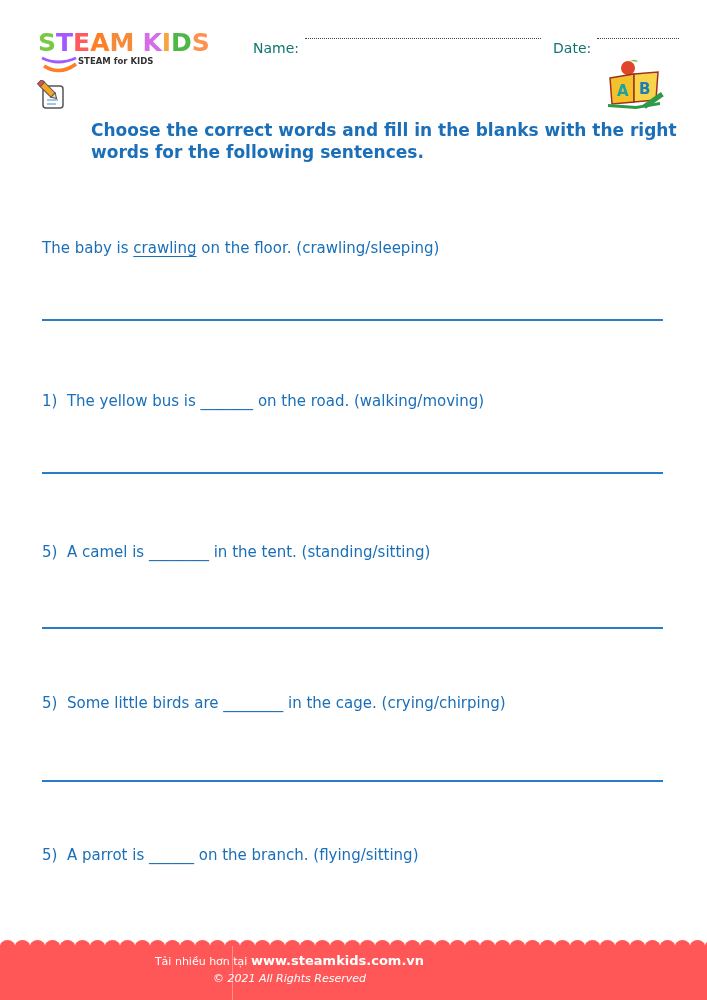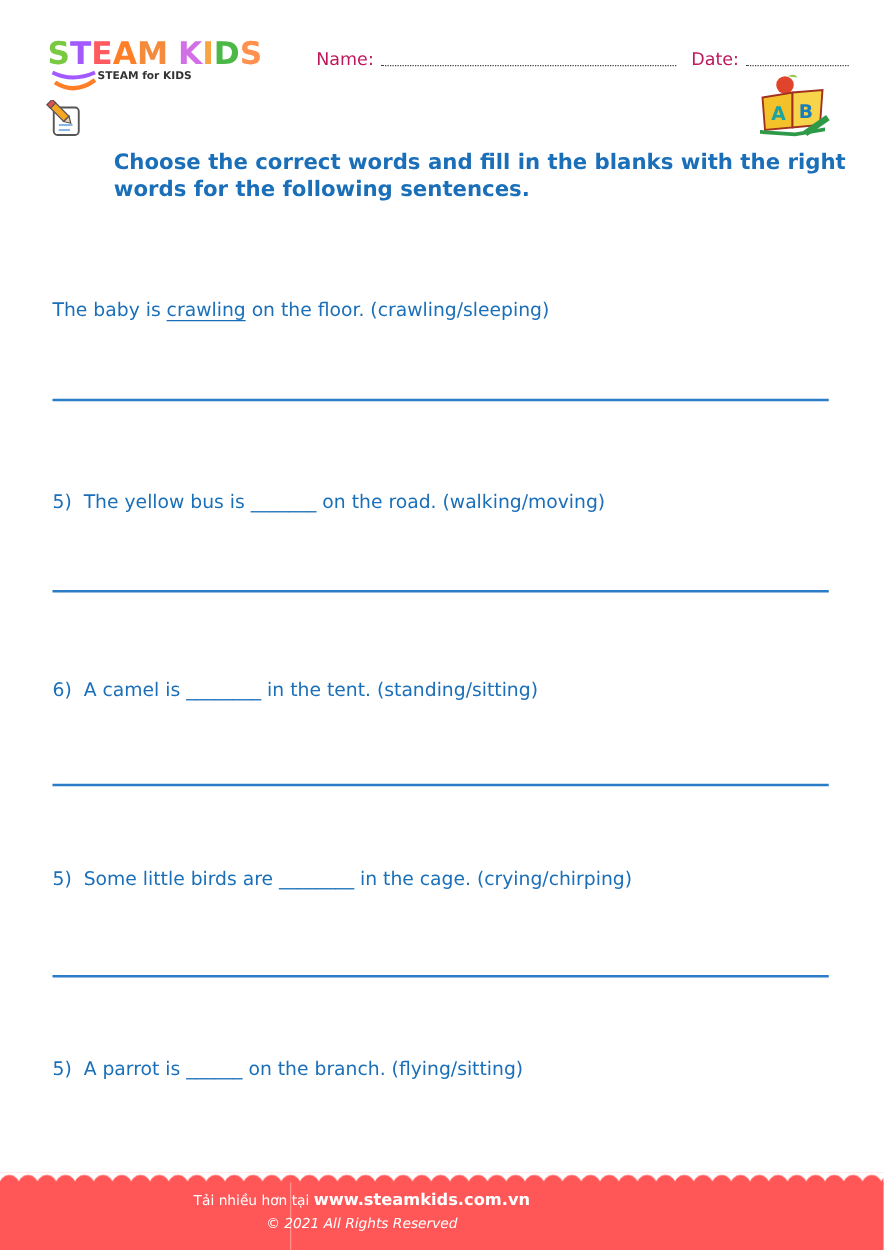--- a/index.html
+++ b/index.html
@@ -2,21 +2,21 @@
 <html><head>
 <meta charset="utf-8">
 <style>
   html, body { margin: 0; padding: 0; }
   body { width: 707px; height: 1000px; background: #ffffff; position: relative; overflow: hidden; font-family: "Liberation Sans", sans-serif; }
   .logo { position: absolute; left: 38px; top: 30px; width: 200px; height: 45px; }
   .logo-word { display: flex; font-family: "DejaVu Sans", sans-serif; font-weight: bold; font-size: 25px; letter-spacing: 0px; line-height: 26px; }
   .logo-word span { display: inline-block; }
   .logo-sub { position: absolute; left: 40px; top: 26px; font-family: "DejaVu Sans", sans-serif; font-weight: bold; font-size: 8.5px; color: #333; }
   .logo-swoosh { position: absolute; left: 2px; top: 24px; }
-  .name-row { position: absolute; top: 40px; left: 253px; font-size: 14px; color: #be185d; font-family: "DejaVu Sans", sans-serif; display: flex; align-items: flex-end; }
+  .name-row { position: absolute; top: 40px; left: 253px; font-size: 14px; color: #0f766e; font-family: "DejaVu Sans", sans-serif; display: flex; align-items: flex-start; }
   .dots { display: inline-block; border-bottom: 1px dotted #444; height: 1px; margin-left: 6px; margin-right: 12px; transform: translateY(-3px); }
   .title-row { position: absolute; left: 36px; top: 80px; display: flex; align-items: center; }
   .title { font-family: "Liberation Sans", sans-serif; font-weight: bold; font-size: 27px; color: #ee1c25; margin-left: 8px; letter-spacing: 0.5px; }
   .ab-icon { position: absolute; left: 606px; top: 58px; }
   .instr { position: absolute; left: 43px; top: 119px; width: 620px; font-family: "DejaVu Sans", sans-serif; font-weight: bold; font-size: 17px; color: #1a6fb8; line-height: 22px; margin-left: 48px; }
   .line-text { position: absolute; left: 42px; font-family: "DejaVu Sans", sans-serif; font-size: 15px; color: #1a6fb8; white-space: pre; text-align: right; }
   .answered { text-decoration: underline; text-underline-offset: 3px; }
   .answer-line { position: absolute; left: 42px; width: 621px; height: 2px; background: #2b7cc7; }
   .footer { position: absolute; left: 0; top: 946px; width: 707px; height: 54px; background: #ff5757; }
   .scallop { position: absolute; left: 0; top: 938px; width: 707px; height: 10px; }
@@ -80,24 +80,24 @@
   <rect x="36" y="40" width="22" height="5" fill="#2e9a47" transform="rotate(-35 47 42)"></rect>
 </svg>
 
 <div class="instr">
   <div>Choose the correct words and fill in the blanks with the right words for the following sentences.</div>
 </div>
 
 <div class="line-text" style="top:239px"><span>The baby is </span><span class="answered">crawling</span><span> on the floor. (crawling/sleeping)</span></div>
 <div class="answer-line" style="top:319px"></div>
 
-<div class="line-text" style="top:392px">5)  The yellow bus is _______ on the road. (walking/moving)</div>
+<div class="line-text" style="top:392px">1)  The yellow bus is _______ on the road. (walking/moving)</div>
 <div class="answer-line" style="top:472px"></div>
 
-<div class="line-text" style="top:543px">6)  A camel is ________ in the tent. (standing/sitting)</div>
+<div class="line-text" style="top:543px">5)  A camel is ________ in the tent. (standing/sitting)</div>
 <div class="answer-line" style="top:627px"></div>
 
 <div class="line-text" style="top:694px">5)  Some little birds are ________ in the cage. (crying/chirping)</div>
 <div class="answer-line" style="top:780px"></div>
 
 <div class="line-text" style="top:846px">5)  A parrot is ______ on the branch. (flying/sitting)</div>
 
 <svg class="scallop" viewBox="0 0 707 10" preserveAspectRatio="none">
   <defs>
     <pattern id="sc" x="0" y="0" width="15" height="10" patternUnits="userSpaceOnUse">

